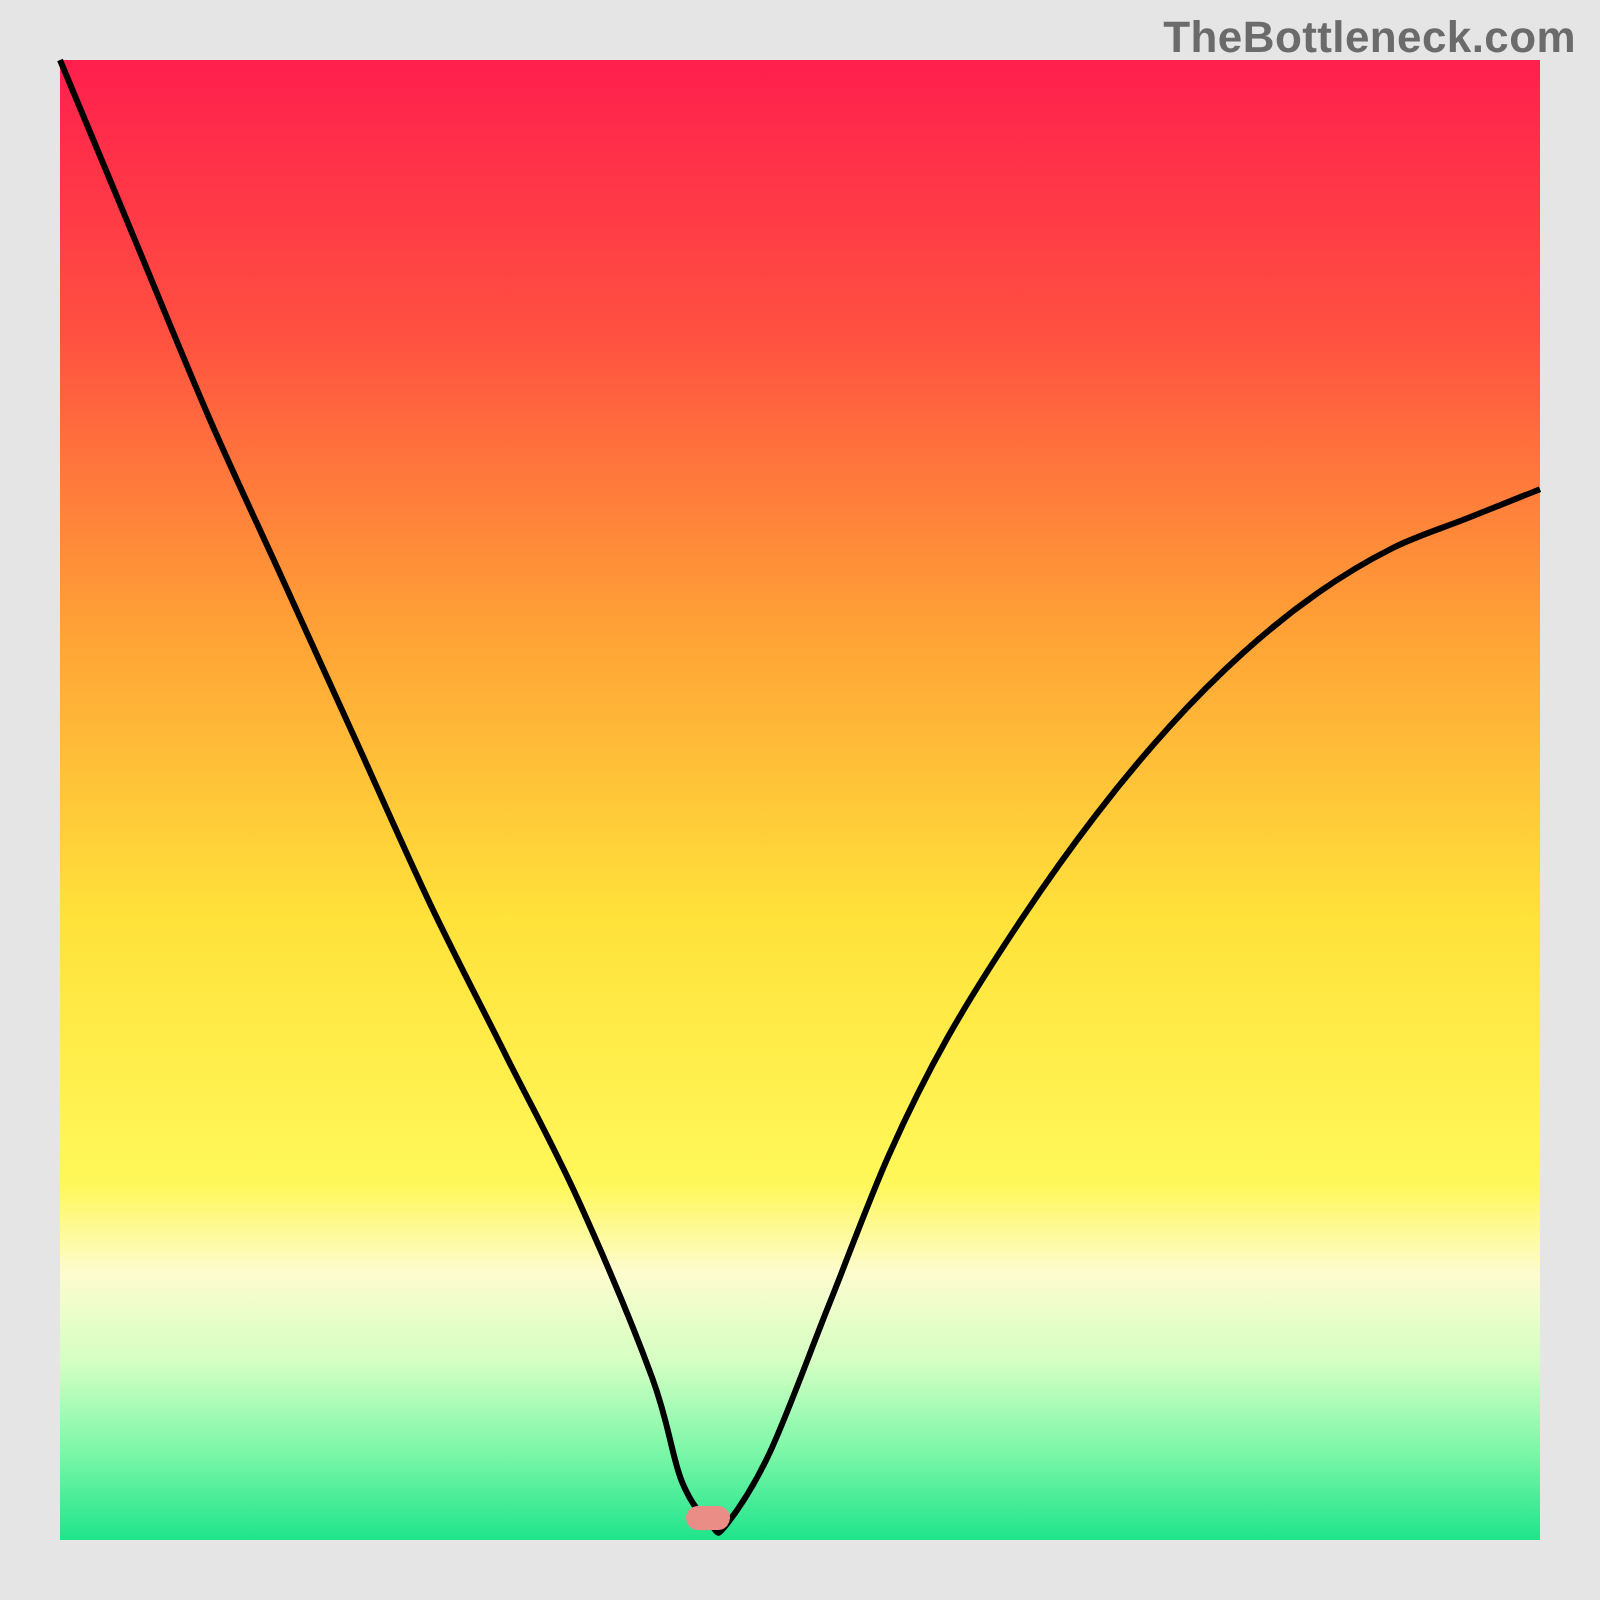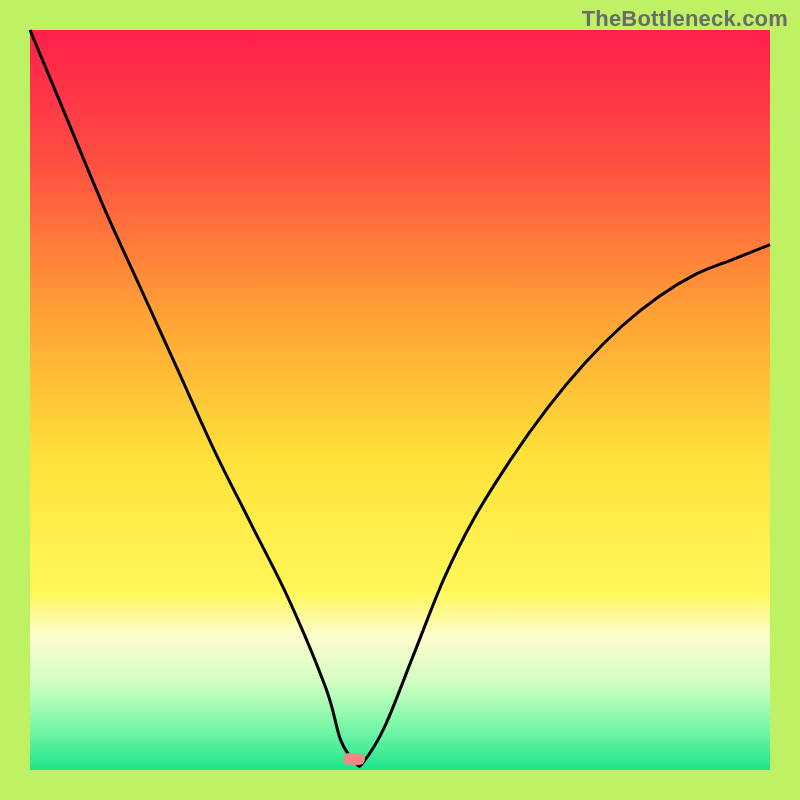--- a/index.html
+++ b/index.html
@@ -1,21 +1,21 @@
 <!DOCTYPE html>
 <html><head>
 <meta charset="utf-8">
 <style>
   * { margin: 0; padding: 0; box-sizing: border-box; }
   html, body { width: 800px; height: 800px; overflow: hidden; background: #000; }
   .stage {
     position: relative;
     width: 800px;
     height: 800px;
-    background: #bef264;
+    background: #e5e5e5;
   }
   .plot-area {
     position: absolute;
     left: 30px;
     top: 30px;
     width: 740px;
     height: 740px;
     
   }
   .watermark {

